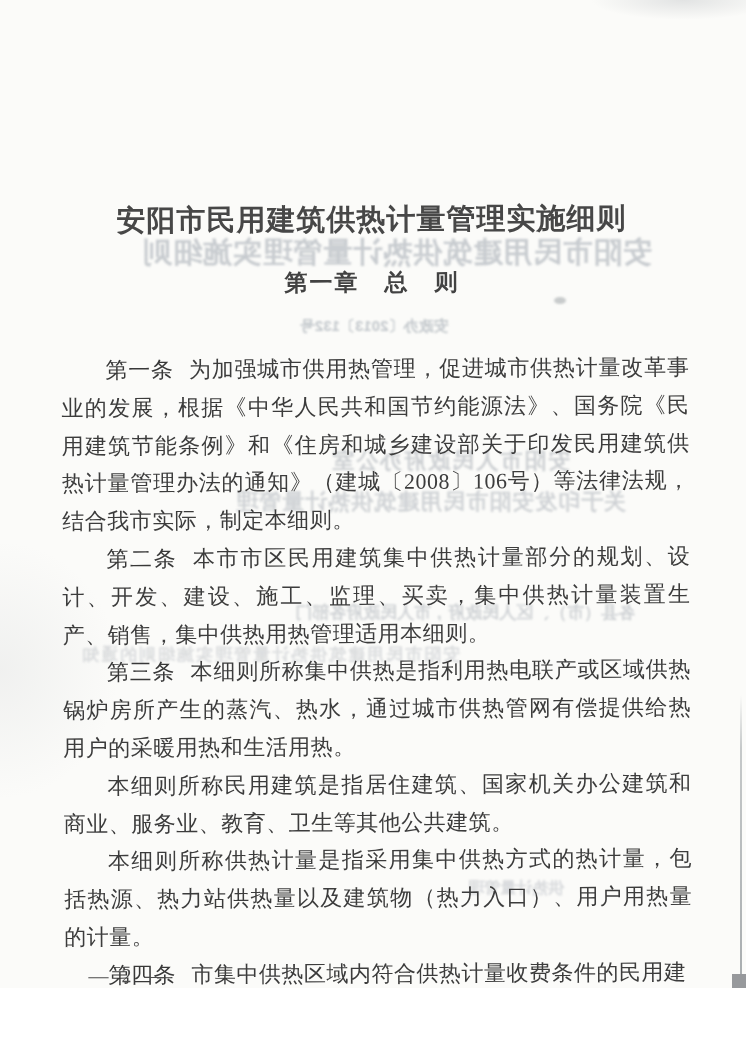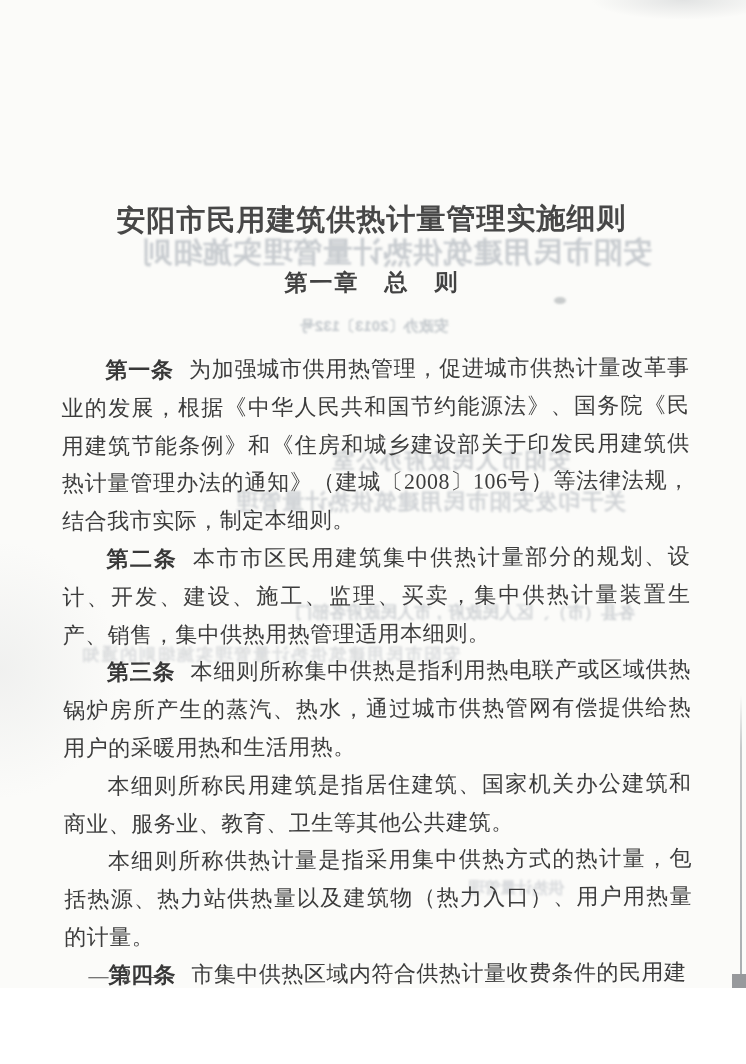--- a/index.html
+++ b/index.html
@@ -73,21 +73,21 @@
     width: 628px;
     font-size: 22px;
     line-height: 37.8px;
     letter-spacing: 0.5px;
     text-align: justify;
     color: #3c3c3c;
   }
   .body-text p { margin: 0; text-indent: 2em; }
   .article-label {
     font-family: "Liberation Sans", sans-serif;
-    font-weight: bold;
+    font-weight: normal;
     color: #383838;
     margin-right: 0.7em;
   }
   .page-number {
     position: absolute;
     top: 963px; left: 86px;
     font-size: 20px;
     letter-spacing: 4px;
     color: #4c4c4c;
   }

